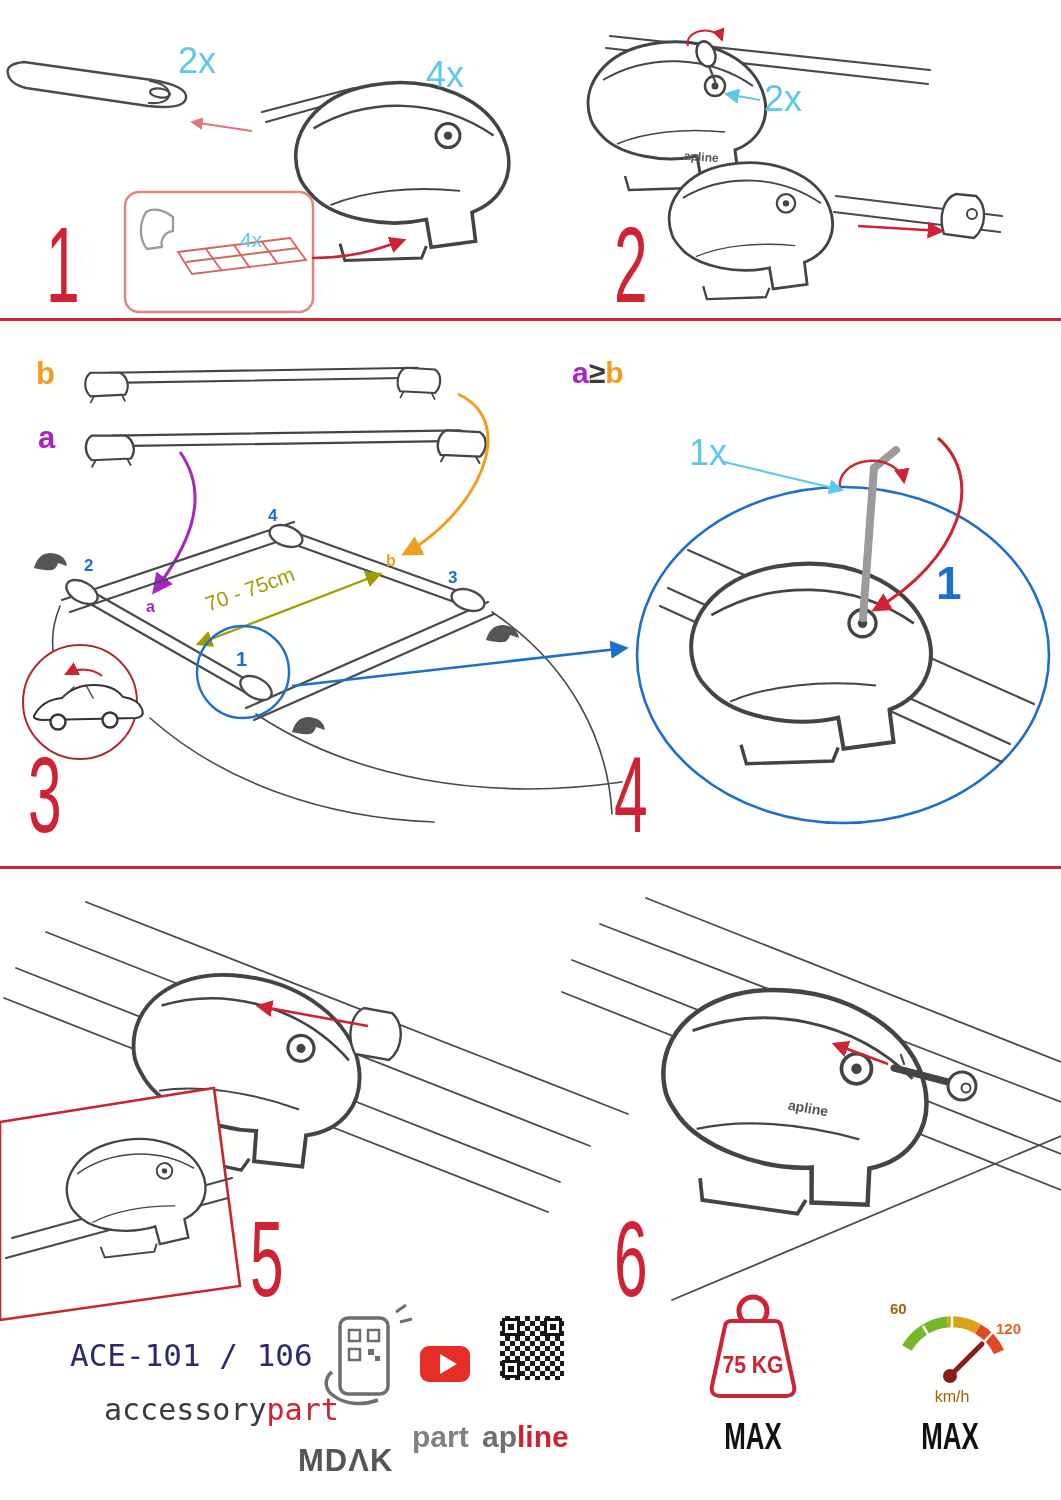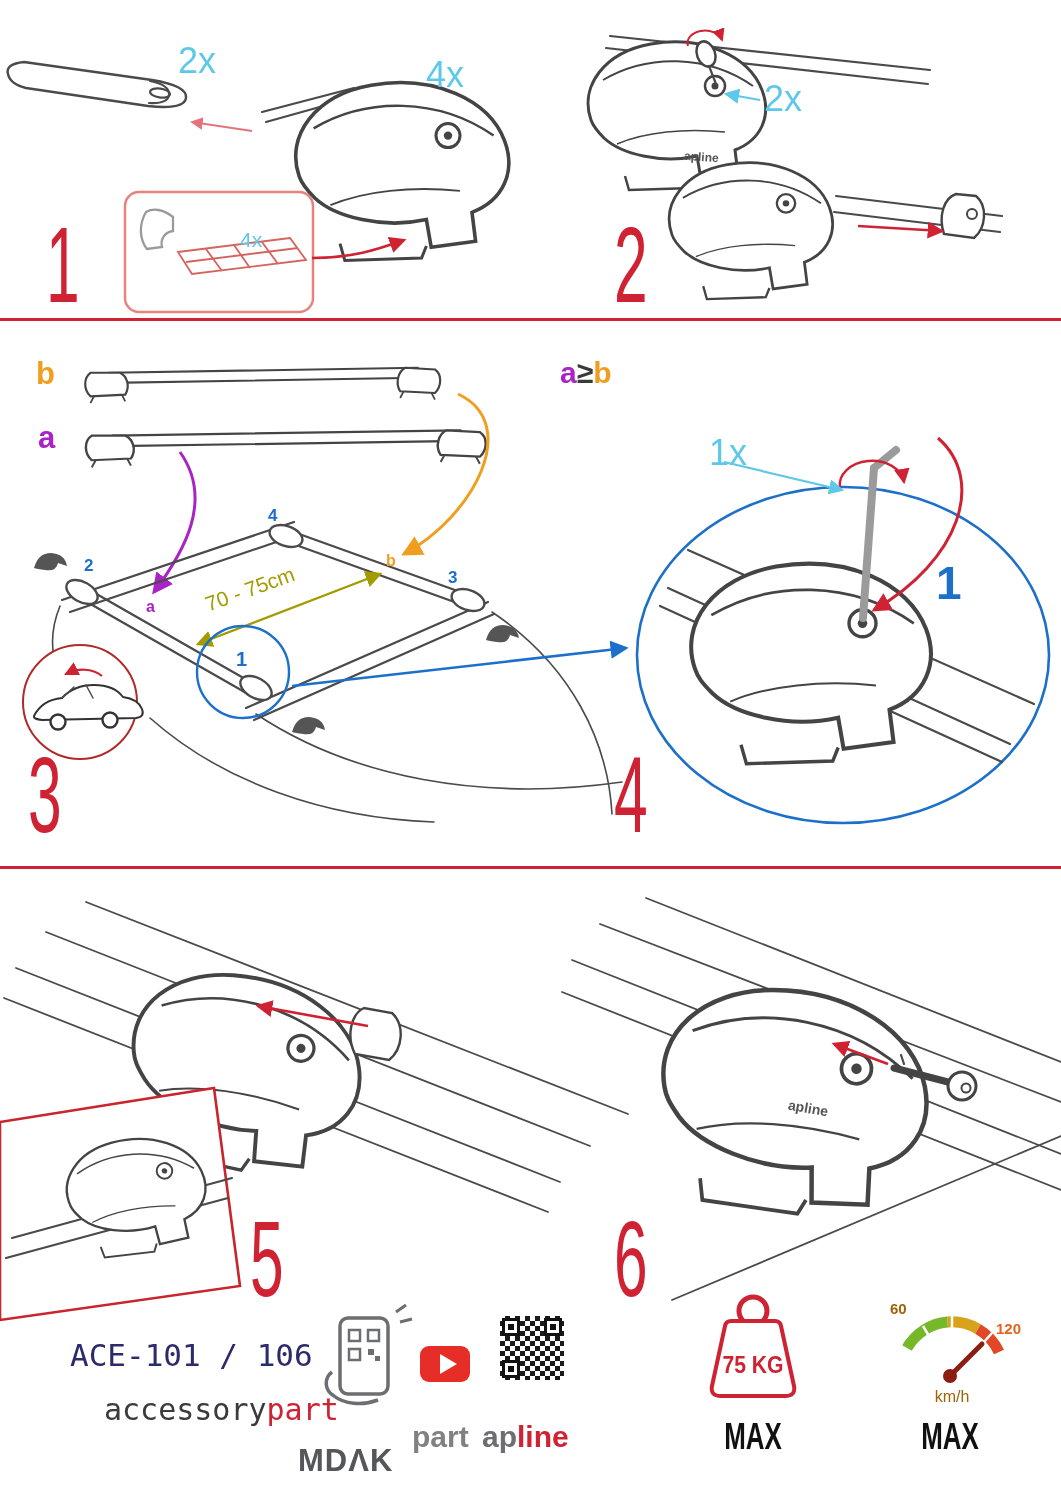--- a/index.html
+++ b/index.html
@@ -228,24 +228,24 @@
   <div class="t lbl-purple" style="left:38px;top:420px">a</div>
   <div class="t pos-blue" style="left:84px;top:556px">2</div>
   <div class="t pos-blue" style="left:268px;top:506px">4</div>
   <div class="t pos-blue" style="left:448px;top:568px">3</div>
   <div class="t pos-orange" style="left:386px;top:552px">b</div>
   <div class="t pos-purple" style="left:146px;top:598px">a</div>
   <div class="t pos-blue" style="left:236px;top:648px;font-size:20px">1</div>
   <div class="t dist" style="left:202px;top:594px">70 - 75cm</div>
   <div class="t num" style="left:28px;top:752px">3</div>
 
-  <div class="t cond" style="left:560px;top:356px">
+  <div class="t cond" style="left:572px;top:356px">
     <span style="color:#a824c4">a</span><span style="color:#3a3a3a">≥</span><span style="color:#f09e1f">b</span>
   </div>
-  <div class="t qty" style="left:709px;top:432px">1x</div>
+  <div class="t qty" style="left:689px;top:432px">1x</div>
   <div class="t seq" style="left:936px;top:556px">1</div>
   <div class="t num" style="left:614px;top:752px">4</div>
 
   <div class="t num" style="left:250px;top:1216px">5</div>
   <div class="t num" style="left:614px;top:1216px">6</div>
   <div class="t footlogo" style="left:788px;top:1100px;transform:rotate(10deg);font-size:14px">apline</div>
 
   <div class="t model" style="left:70px;top:1337px">ACE-101 / 106</div>
   <div class="t brand" style="left:60px;top:1392px">
     <span style="color:#3b3b3d">accessory</span><span style="color:#cf2233">part</span>

